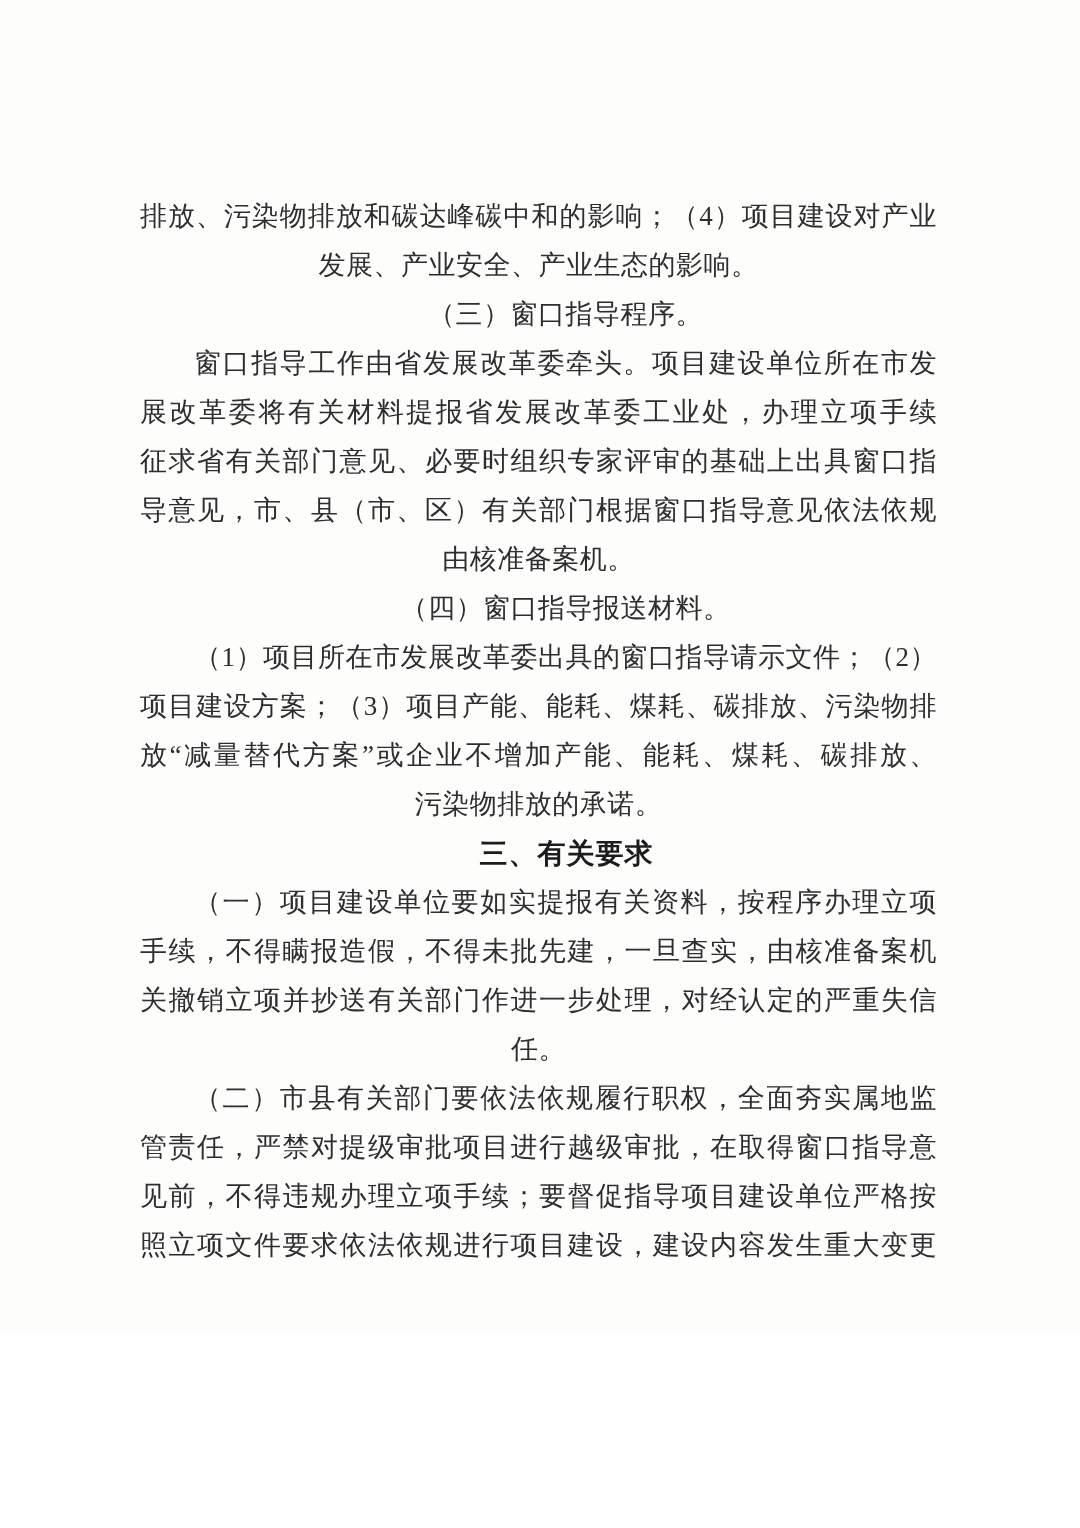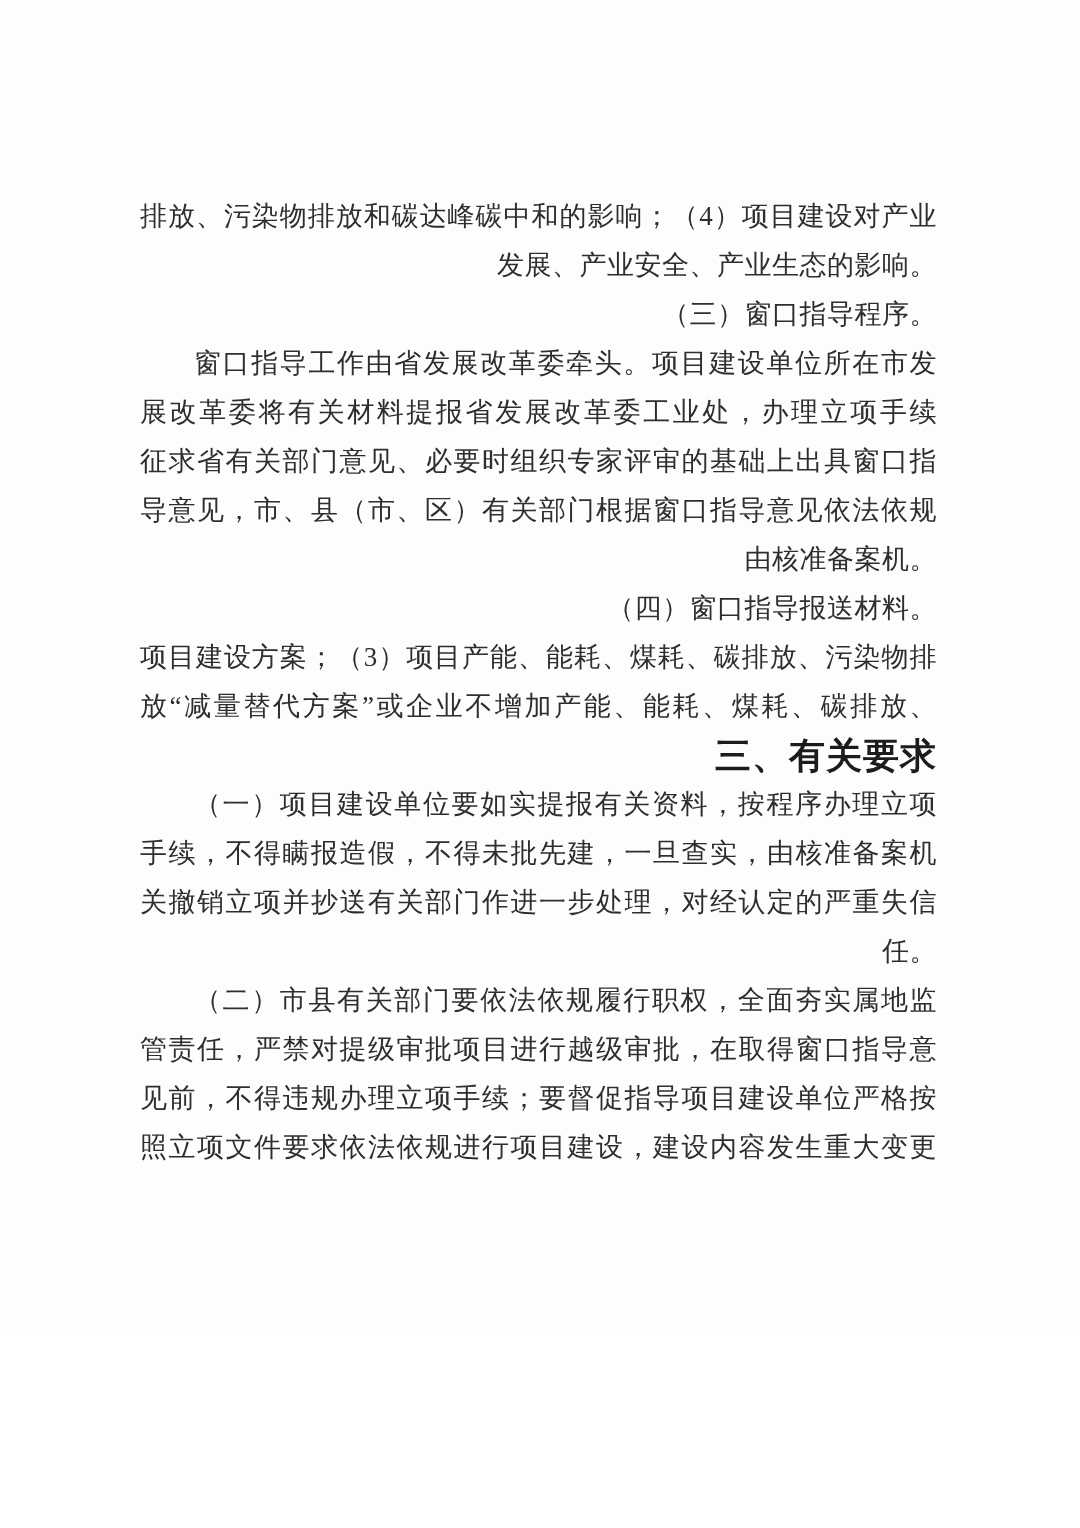--- a/index.html
+++ b/index.html
@@ -20,36 +20,36 @@
     position: absolute;
     left: 140px;
     top: 192px;
     width: 797px;
   }
   .line {
     font-size: 27px;
     height: 49px;
     line-height: 49px;
     white-space: nowrap;
-    text-align: right;
+    text-align: center;
     letter-spacing: 0.5px;
   }
   .line.full {
     white-space: normal;
     text-align: justify;
     text-align-last: justify;
   }
   .line.indent {
     text-indent: 2em;
   }
   .line.heading {
     font-family: "Liberation Sans", "DejaVu Sans", sans-serif;
     font-weight: 700;
     color: #1c1c1c;
-    font-size: 36px;
+    font-size: 28px;
     letter-spacing: 1px;
   }
   .page-number {
     position: absolute;
     left: 141px;
     top: 1384px;
     font-size: 25px;
     line-height: 30px;
     letter-spacing: 6px;
     color: #b91c1c;
@@ -63,22 +63,24 @@
   <div class="content">
     <div class="line full">排放、污染物排放和碳达峰碳中和的影响；（4）项目建设对产业</div>
     <div class="line">发展、产业安全、产业生态的影响。</div>
     <div class="line indent">（三）窗口指导程序。</div>
     <div class="line indent full">窗口指导工作由省发展改革委牵头。项目建设单位所在市发</div>
     <div class="line full">展改革委将有关材料提报省发展改革委工业处，办理立项手续</div>
     <div class="line full">征求省有关部门意见、必要时组织专家评审的基础上出具窗口指</div>
     <div class="line full">导意见，市、县（市、区）有关部门根据窗口指导意见依法依规</div>
     <div class="line">由核准备案机。</div>
     <div class="line indent">（四）窗口指导报送材料。</div>
+    <div class="line indent full">（1）项目所在市发展改革委出具的窗口指导请示文件；（2）</div>
     <div class="line full">项目建设方案；（3）项目产能、能耗、煤耗、碳排放、污染物排</div>
     <div class="line full">放“减量替代方案”或企业不增加产能、能耗、煤耗、碳排放、</div>
+    <div class="line">污染物排放的承诺。</div>
     <div class="line indent heading">三、有关要求</div>
     <div class="line indent full">（一）项目建设单位要如实提报有关资料，按程序办理立项</div>
     <div class="line full">手续，不得瞒报造假，不得未批先建，一旦查实，由核准备案机</div>
     <div class="line full">关撤销立项并抄送有关部门作进一步处理，对经认定的严重失信</div>
     <div class="line">任。</div>
     <div class="line indent full">（二）市县有关部门要依法依规履行职权，全面夯实属地监</div>
     <div class="line full">管责任，严禁对提级审批项目进行越级审批，在取得窗口指导意</div>
     <div class="line full">见前，不得违规办理立项手续；要督促指导项目建设单位严格按</div>
     <div class="line full">照立项文件要求依法依规进行项目建设，建设内容发生重大变更</div>
   </div>

